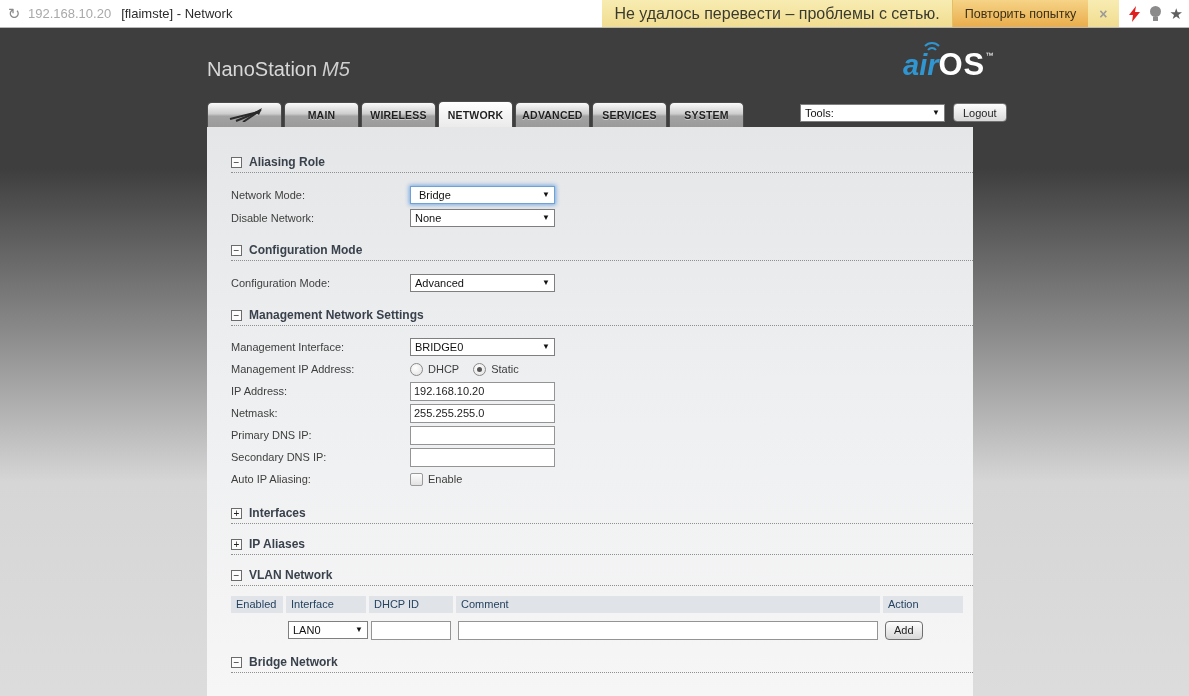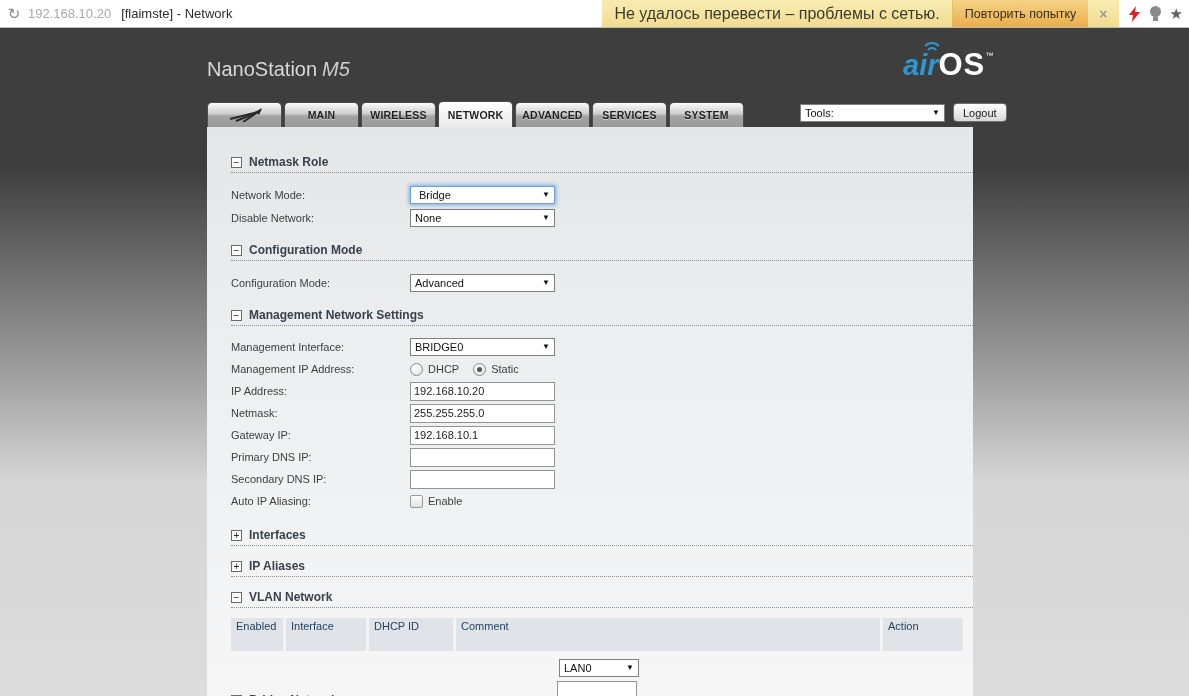--- a/index.html
+++ b/index.html
@@ -85,24 +85,24 @@
 
   .mt-sec1 { margin-top:28px; }
   .mt-body { margin-top:10px; }
   .mt-sec  { margin-top:14px; }
   .mt-col  { margin-top:13px; }
   .mt-gap  { margin-top:16px; }
 
   
   .vtable { margin-top:10px; margin-right:10px; }
   .vhead { display:flex; gap:3px; }
-  .vhead .cell { background:#e0e4e9; color:#26425f; font-size:11px; padding:2px 5px; height:33px; }
+  .vhead .cell { background:#e0e4e9; color:#26425f; font-size:11px; padding:2px 5px; height:17px; }
   .c-enabled { width:52px; } .c-iface { width:80px; } .c-vlan { width:84px; }
   .c-comment { flex:1; } .c-action { width:80px; }
-  .vrow { display:flex; gap:3px; align-items:center; margin-top:5px; height:24px;flex-direction:column; }
+  .vrow { display:flex; gap:3px; align-items:center; margin-top:5px; height:24px; }
   .vrow .cell { background:transparent; padding:0 2px; }
   .sel.small { width:80px; }
   .txt.small { width:80px; }
   .txt.wide  { width:100%; }
   .add-btn { height:19px; padding:1px 8px; }
 </style>
 </head>
 <body>
 
 <div class="browser-bar">
@@ -167,21 +167,21 @@
       <span>Tools:</span>
       <span class="arrow">▼</span>
     </div>
     <button class="btn">Logout</button>
   </div>
 
   <div class="content">
 
     <div class="sec-head mt-sec1">
       <span class="toggle">−</span>
-      <span class="sec-title">Netmask Role</span>
+      <span class="sec-title">Aliasing Role</span>
     </div>
     <div class="mt-body">
       <div class="row">
         <span class="lbl">Network Mode:</span>
         <div class="sel focused">
           <span>Bridge</span>
           <span class="arrow">▼</span>
         </div>
       </div>
       <div class="row">
@@ -226,24 +226,20 @@
         <span class="radio checked"></span>
         <span class="opt-label">Static</span>
       </div>
       <div class="row slim">
         <span class="lbl">IP Address:</span>
         <input class="txt" value="192.168.10.20" style="">
       </div>
       <div class="row slim">
         <span class="lbl">Netmask:</span>
         <input class="txt" value="255.255.255.0" style="">
-      </div>
-      <div class="row slim">
-        <span class="lbl">Gateway IP:</span>
-        <input class="txt" value="192.168.10.1" style="">
       </div>
       <div class="row slim">
         <span class="lbl">Primary DNS IP:</span>
         <input class="txt" value="" style="">
       </div>
       <div class="row slim">
         <span class="lbl">Secondary DNS IP:</span>
         <input class="txt" value="" style="">
       </div>
       <div class="row slim">

